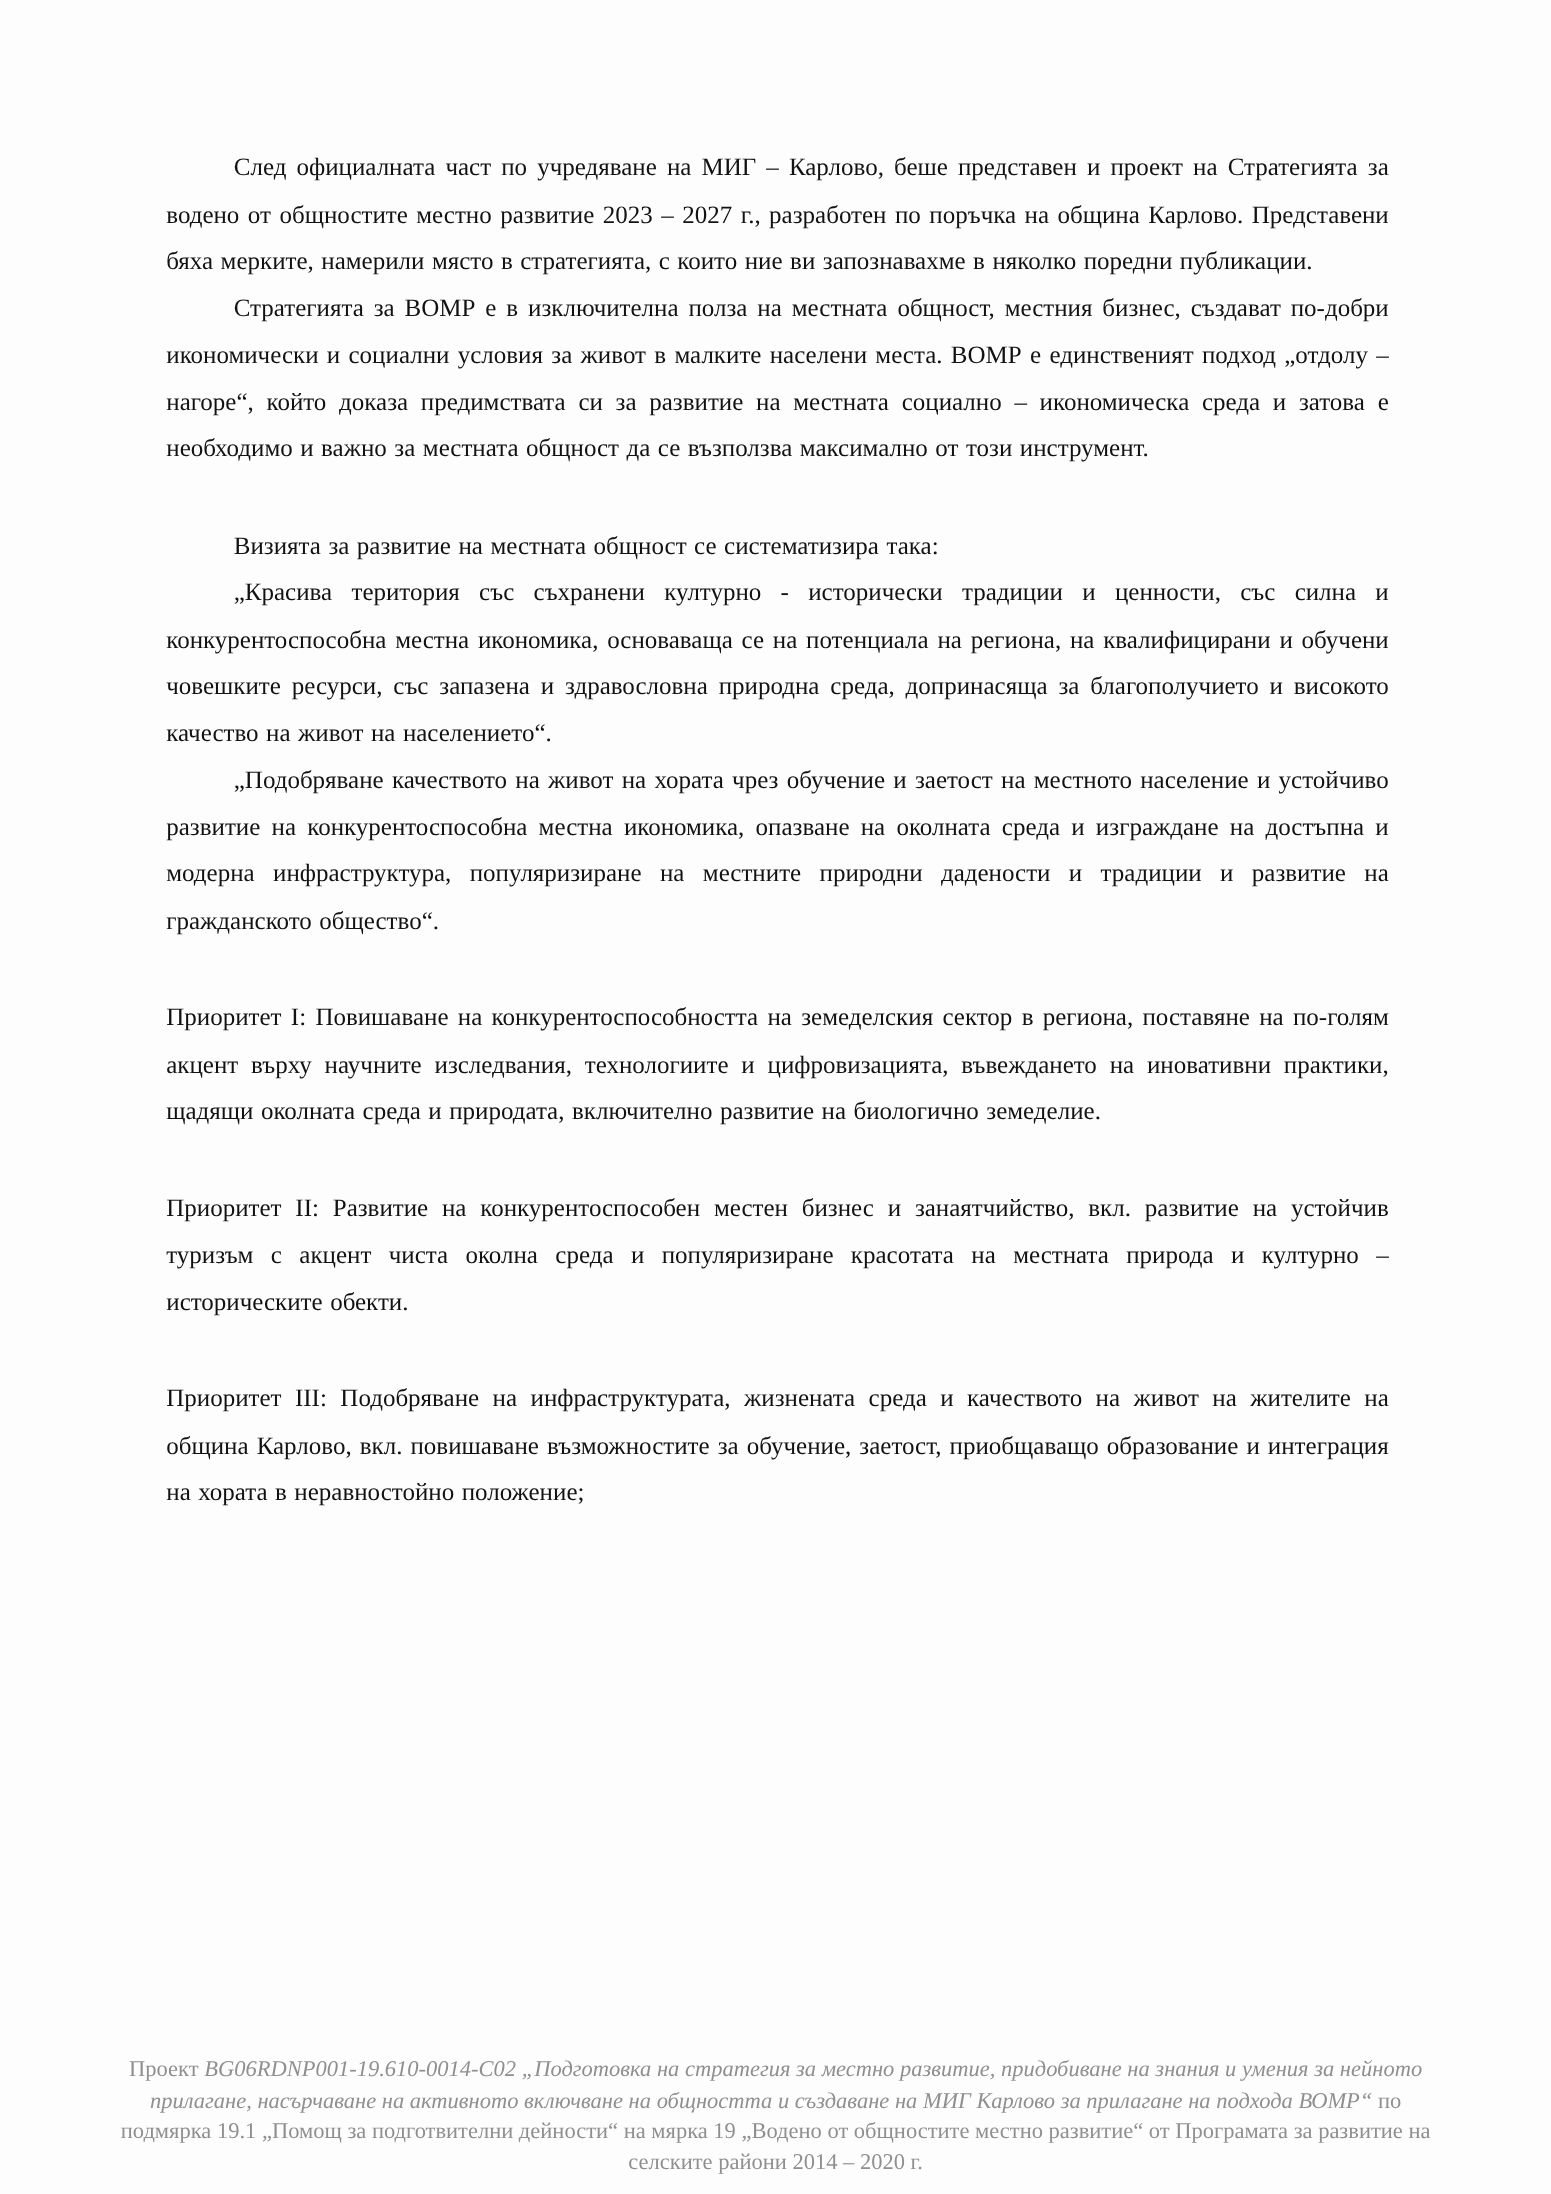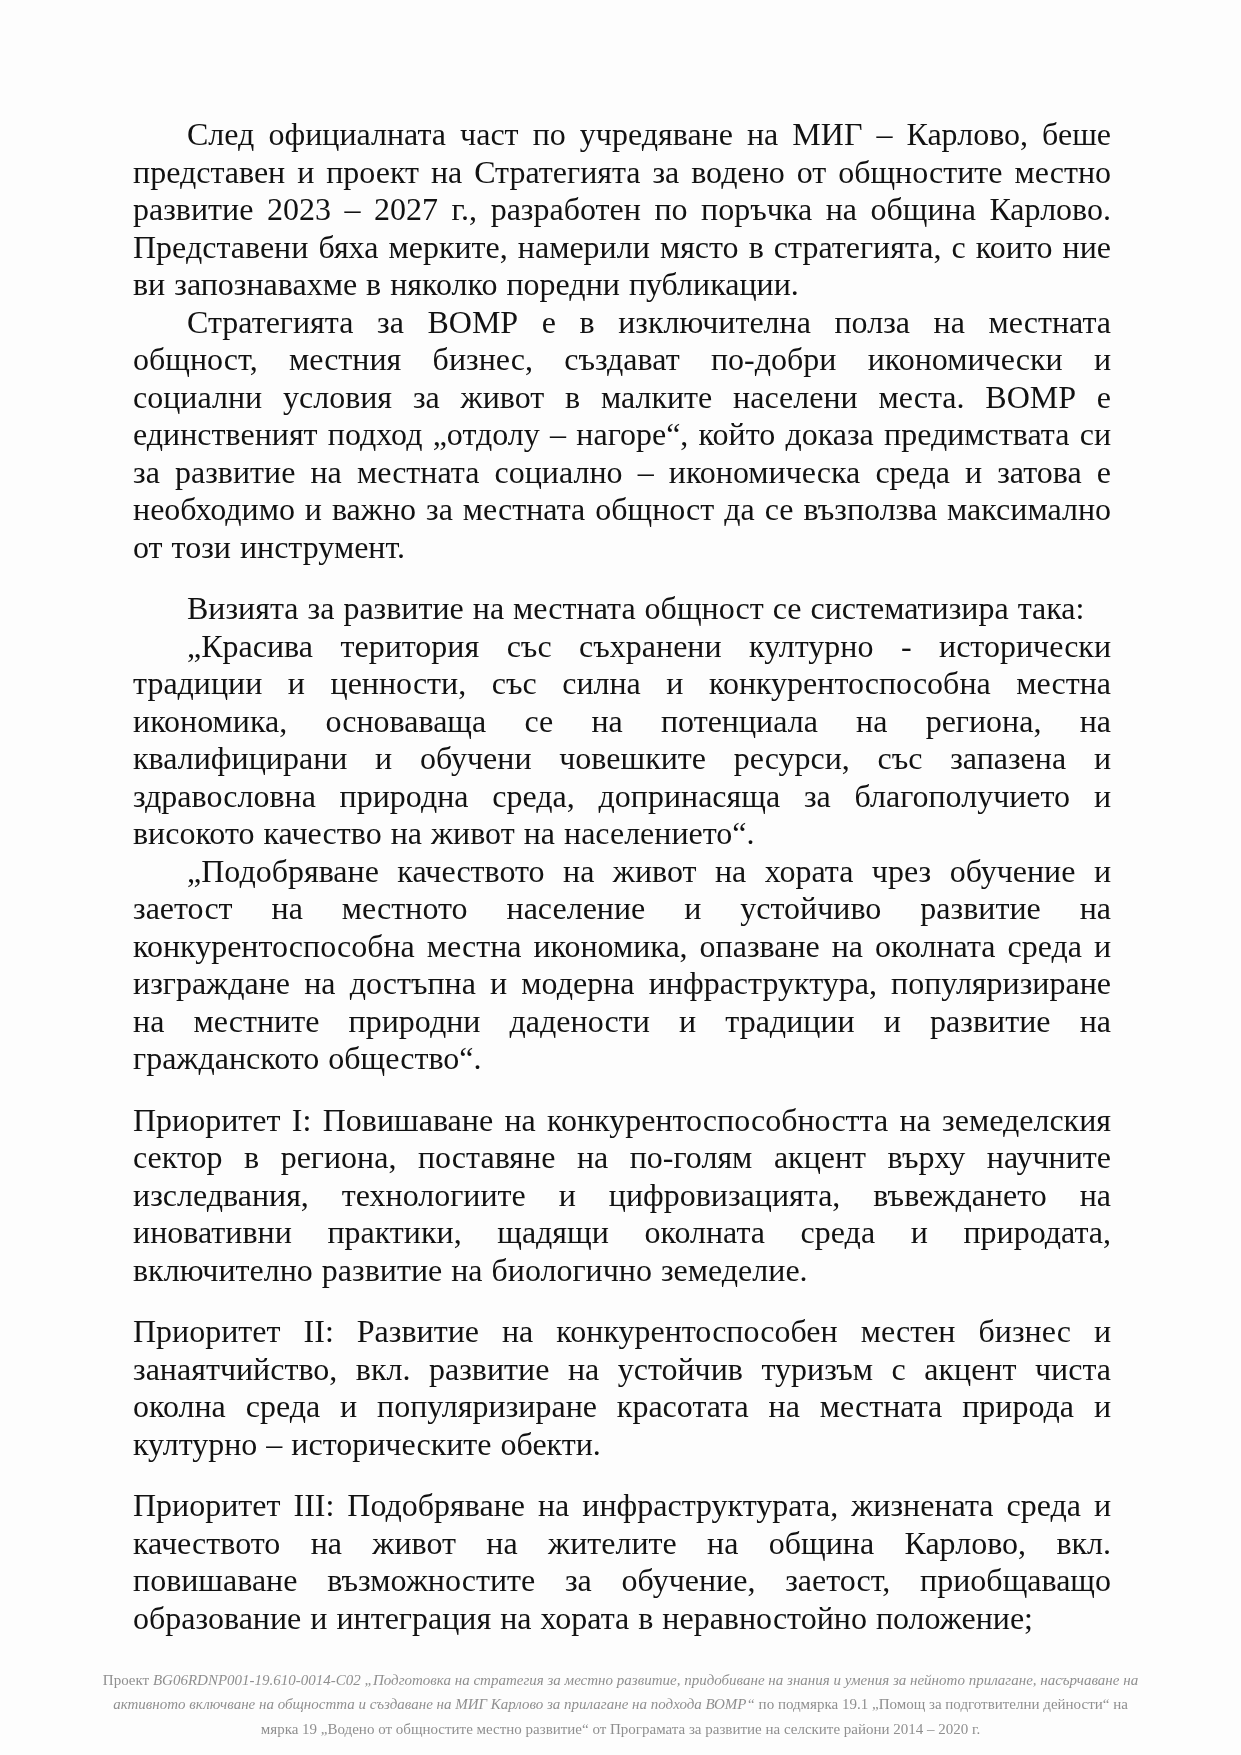--- a/index.html
+++ b/index.html
@@ -17,37 +17,37 @@
     background: #fdfdfd;
   }
   .page {
     position: absolute;
     top: 0; left: 0; right: 0; bottom: 0;
     padding: 116px 130px 0 133px;
     box-sizing: border-box;
   }
   .para {
     margin: 0;
-    font-size: 32px;
+    font-size: 20px;
     line-height: 37.5px;
     text-align: justify;
     word-spacing: 1px;
   }
   .indent { text-indent: 54px; }
-  .gap { margin-top: 24px; }
+  .gap { margin-top: 40px; }
   .b { font-weight: normal; }
   .footer {
     position: absolute;
     left: 0;
     right: 0;
     bottom: 14px;
     padding: 0 96px;
     box-sizing: border-box;
     text-align: center;
-    font-size: 15px;
+    font-size: 18px;
     line-height: 24.5px;
     color: #8f8f8f;
   }
   .footer .i { font-style: italic; }
 </style>
 </head>
 <body>
 
 <div class="page">
 

